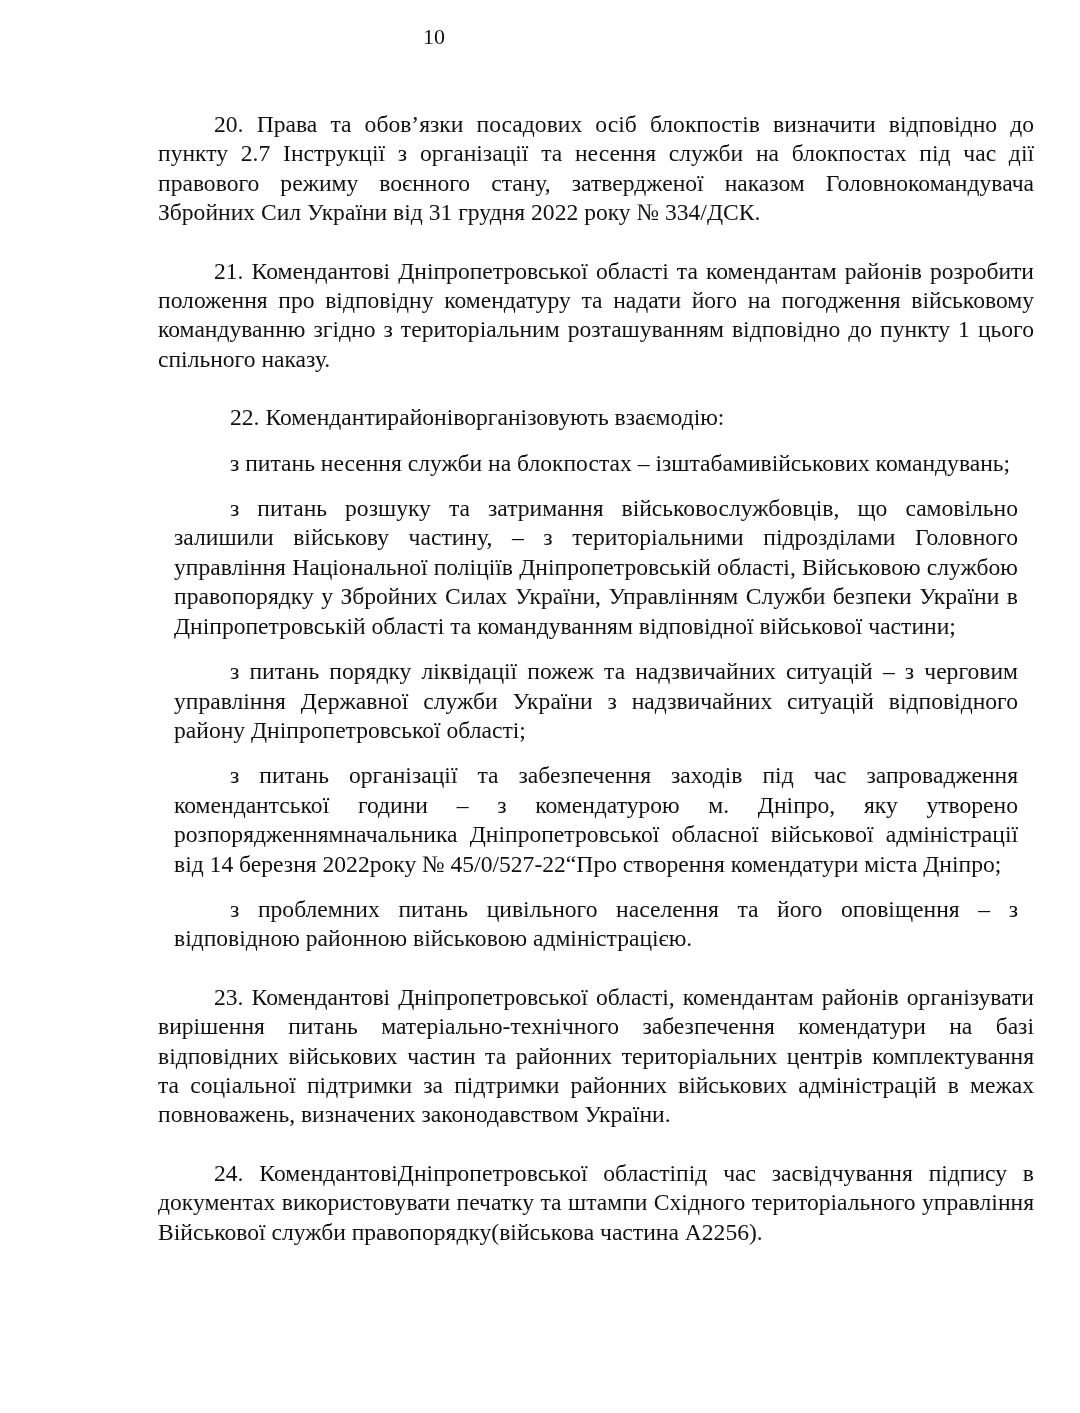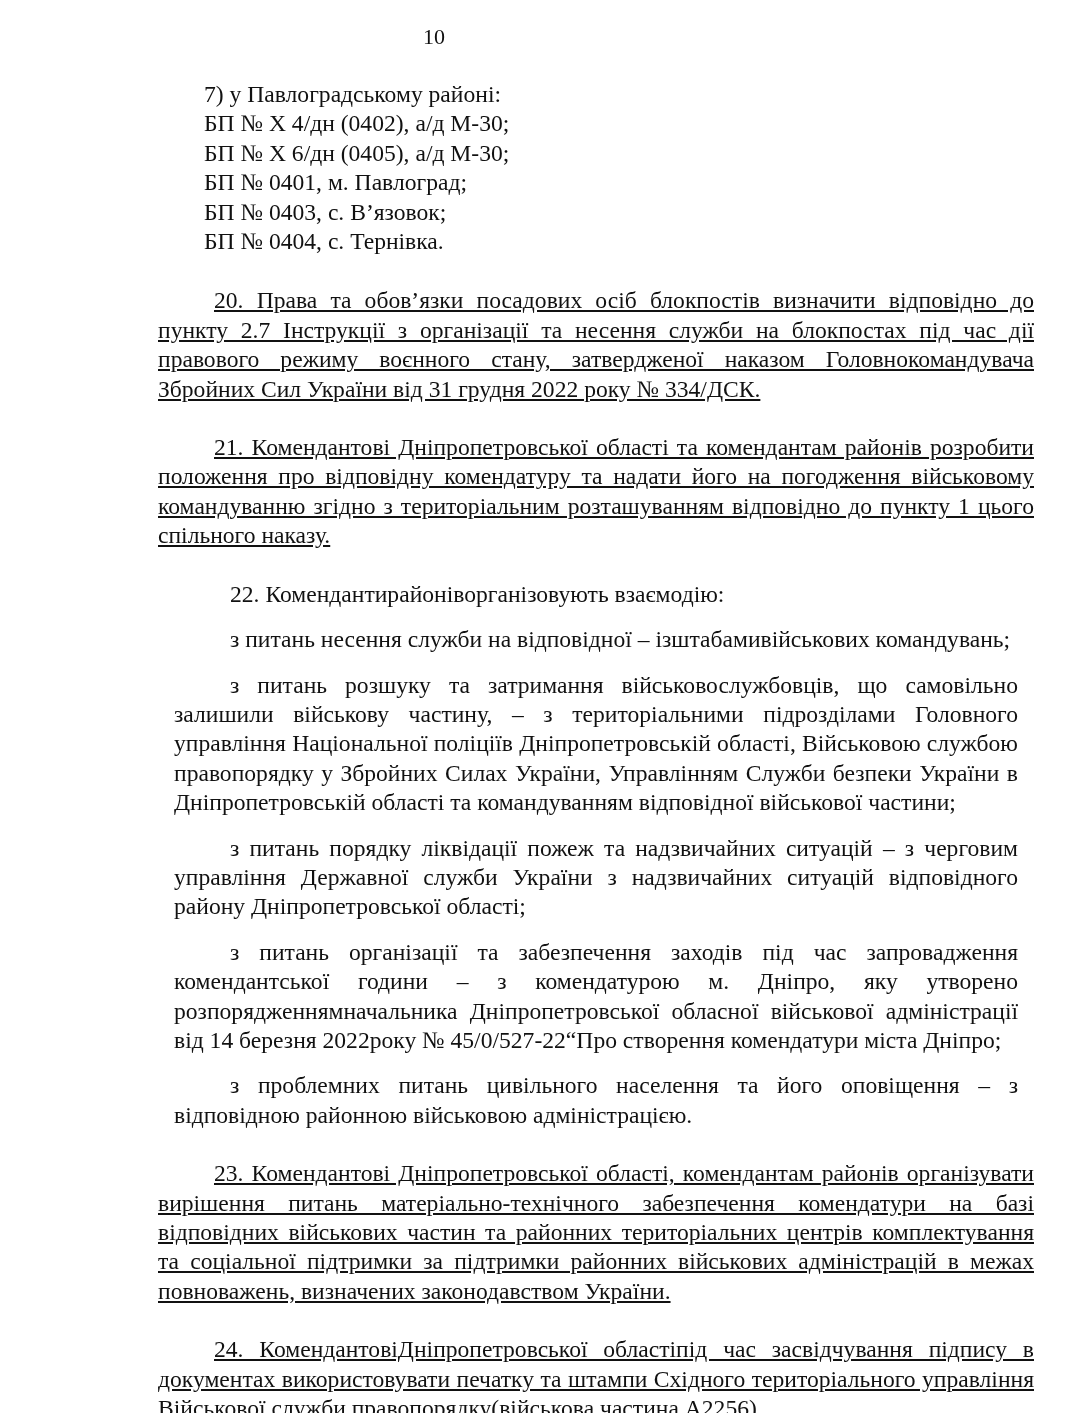--- a/index.html
+++ b/index.html
@@ -12,50 +12,42 @@
     position: absolute; top: 24px; left: 0; width: 868px; text-align: center;
     font-size: 22px;
   }
   .page {
     position: absolute; left: 158px; top: 80px; width: 876px;
     font-size: 23.6px; line-height: 29.4px;
   }
   .list-block { padding-left: 46px; margin: 0; }
   .list-block div { white-space: nowrap; }
   .para {
-    text-align: justify; text-indent: 56px; margin-top: 29px; text-decoration: underline;
+    text-align: justify; text-indent: 56px; margin-top: 29px;
   }
   .sub {
     text-align: justify; text-indent: 56px; margin: 16px;
   }
   .heading22 { text-indent: 56px; margin-top: 29px; }
   .p20 { margin-top: 30px; }
 </style>
 </head>
 <body>
 
 <div class="page-number">10</div>
 
 <div class="page">
-  <div class="list-block">
-    <div>7)  у Павлоградському районі:</div>
-    <div>БП № Х 4/дн (0402), а/д М-30;</div>
-    <div>БП № Х 6/дн (0405), а/д М-30;</div>
-    <div>БП № 0401, м. Павлоград;</div>
-    <div>БП № 0403, с. В’язовок;</div>
-    <div>БП № 0404, с. Тернівка.</div>
-  </div>
 
   <p class="para p20">20. Права та обов’язки посадових осіб блокпостів визначити відповідно до пункту 2.7 Інструкції з організації та несення служби на блокпостах під час дії правового режиму воєнного стану, затвердженої наказом Головнокомандувача Збройних Сил України від 31 грудня 2022 року № 334/ДСК.</p>
 
   <p class="para">21. Комендантові Дніпропетровської області та комендантам районів розробити положення про відповідну комендатуру та надати його на погодження військовому командуванню згідно з територіальним розташуванням відповідно до пункту 1 цього спільного наказу.</p>
 
   <div>
     <p class="sub heading22">22. Комендантирайоніворганізовують взаємодію:</p>
-    <p class="sub">з питань несення служби на відповідної – ізштабамивійськових командувань;</p>
+    <p class="sub">з питань несення служби на блокпостах – ізштабамивійськових командувань;</p>
     <p class="sub">з питань розшуку та затримання військовослужбовців, що самовільно залишили військову частину, – з територіальними підрозділами Головного управління Національної поліціїв Дніпропетровській області, Військовою службою правопорядку у Збройних Силах України, Управлінням Служби безпеки України в Дніпропетровській області та командуванням відповідної військової частини;</p>
     <p class="sub">з питань порядку ліквідації пожеж та надзвичайних ситуацій – з черговим управління Державної служби України з надзвичайних ситуацій відповідного району Дніпропетровської області;</p>
     <p class="sub">з питань організації та забезпечення заходів під час запровадження комендантської години – з комендатурою м. Дніпро, яку утворено розпорядженнямначальника Дніпропетровської обласної військової адміністрації від 14 березня 2022року № 45/0/527-22“Про створення комендатури міста Дніпро;</p>
     <p class="sub">з проблемних питань цивільного населення та його оповіщення – з відповідною районною військовою адміністрацією.</p>
   </div>
 
   <p class="para">23. Комендантові Дніпропетровської області, комендантам районів організувати вирішення питань матеріально-технічного забезпечення комендатури на базі відповідних військових частин та районних територіальних центрів комплектування та соціальної підтримки за підтримки районних військових адміністрацій в межах повноважень, визначених законодавством України.</p>
 
   <p class="para">24. КомендантовіДніпропетровської областіпід час засвідчування підпису в документах використовувати печатку та штампи Східного територіального управління Військової служби правопорядку(військова частина А2256).</p>
 </div>

